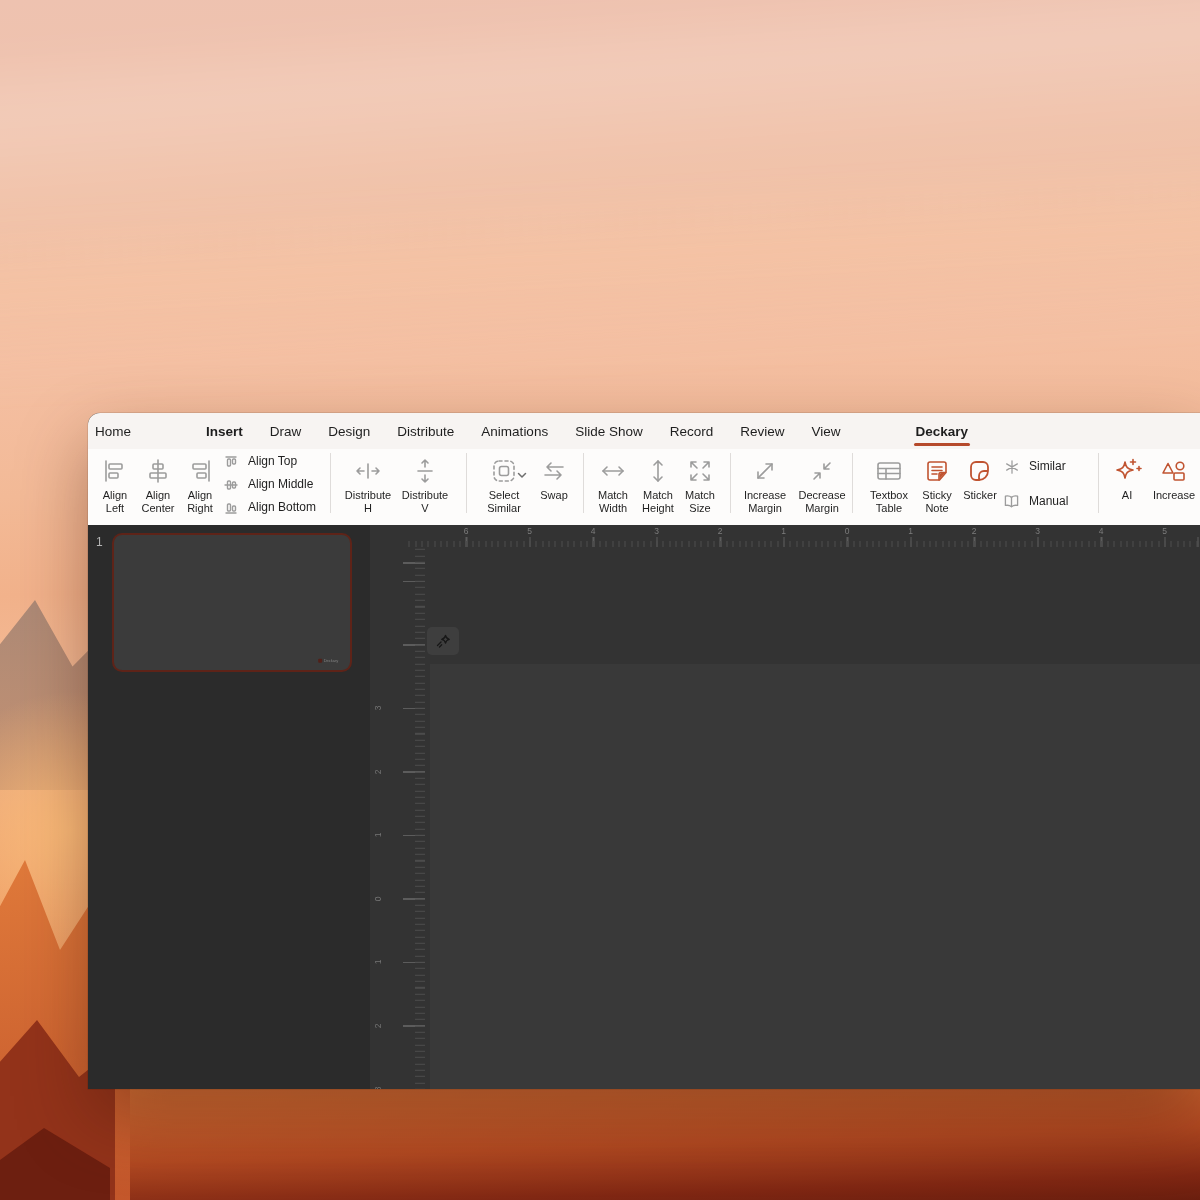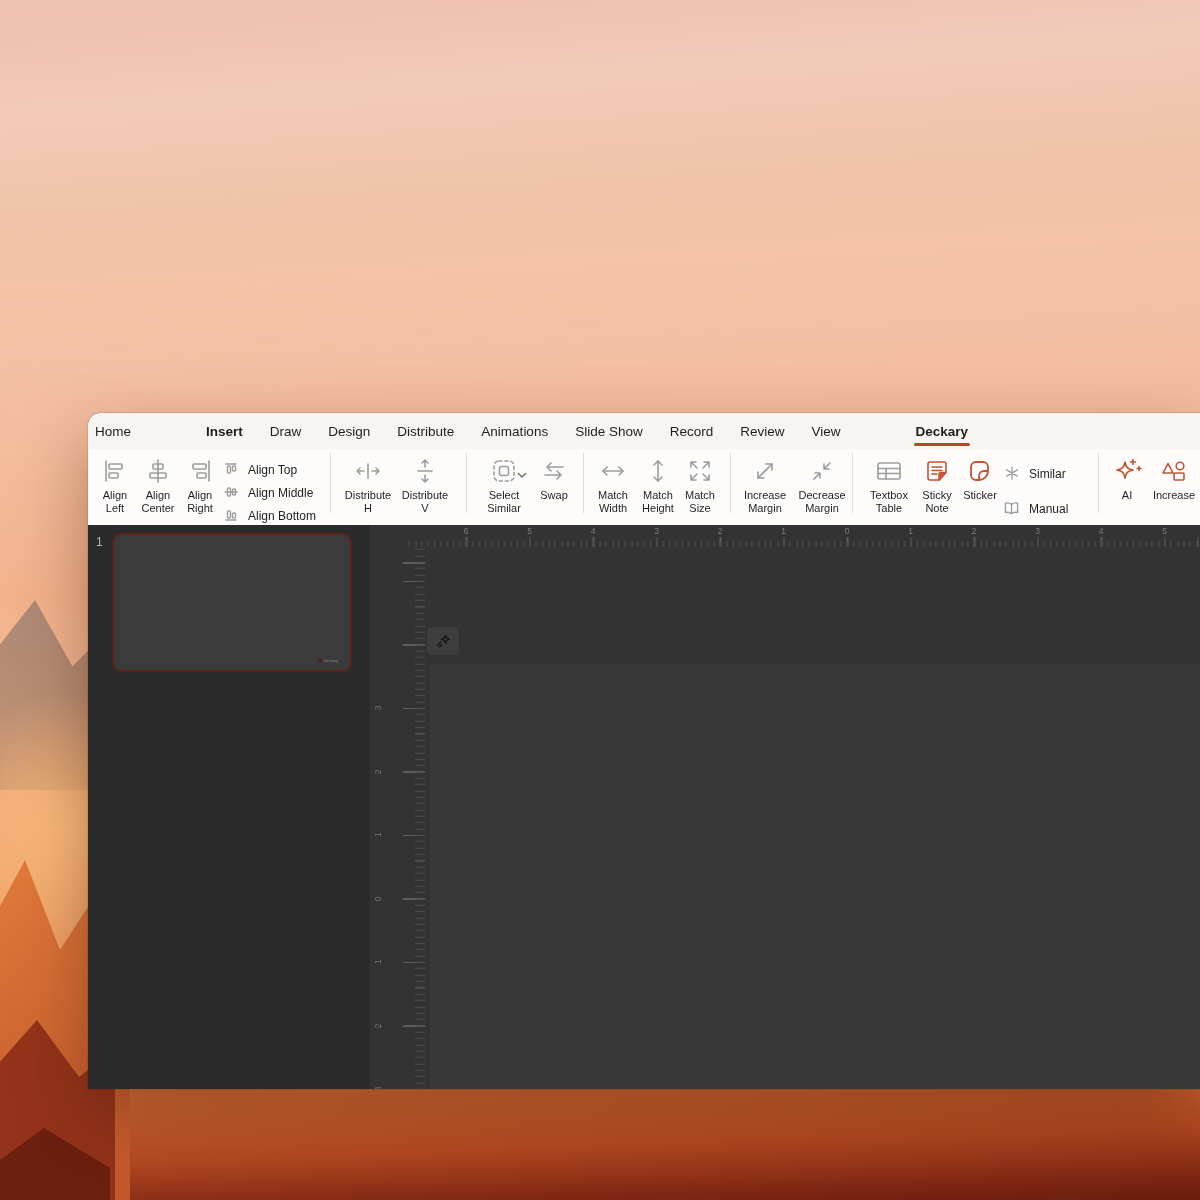--- a/index.html
+++ b/index.html
@@ -46,21 +46,21 @@
   .ricon{height:37px;display:flex;align-items:center;justify-content:center;position:relative;}
   .ricon svg{fill:none;stroke:currentColor;stroke-width:1.6;stroke-linecap:round;
     stroke-linejoin:round;}
   .gray{color:#9c9c9c;} .orange{color:#c05330;}
   .rlabel{font-size:11px;line-height:1.18;color:#1f1f1f;white-space:pre-line;
     text-align:center;}
   .chev{position:absolute;right:-10px;top:15px;}
   .chev svg{stroke:#6e6e6e;stroke-width:1.5;}
   .sep{position:absolute;top:4px;height:60px;width:1px;background:#dfdcda;}
   .vlist{position:absolute;top:5px;display:flex;flex-direction:column;}
-  .vrow{display:flex;align-items:flex-end;gap:9px;height:23px;background:none;border:none;
+  .vrow{display:flex;align-items:flex-start;gap:9px;height:23px;background:none;border:none;
     padding:0;cursor:default;font-family:inherit;}
   .vrow .vicon{width:17px;display:flex;align-items:center;justify-content:center;}
   .vrow svg{fill:none;stroke:#9c9c9c;stroke-width:1.4;stroke-linecap:round;stroke-linejoin:round;}
   .vrow .vlabel{font-size:12px;color:#1f1f1f;white-space:nowrap;}
   .vlist2{position:absolute;top:10px;display:flex;flex-direction:column;gap:13px;}
   .vlist2 .vrow{height:22px;}
   
   .content{display:flex;height:675px;background:#333;}
   .thumb-panel{width:282px;flex:none;background:#2b2b2b;position:relative;}
   .slide-num{position:absolute;left:8px;top:10px;font-size:12px;color:#b5b5b5;}

